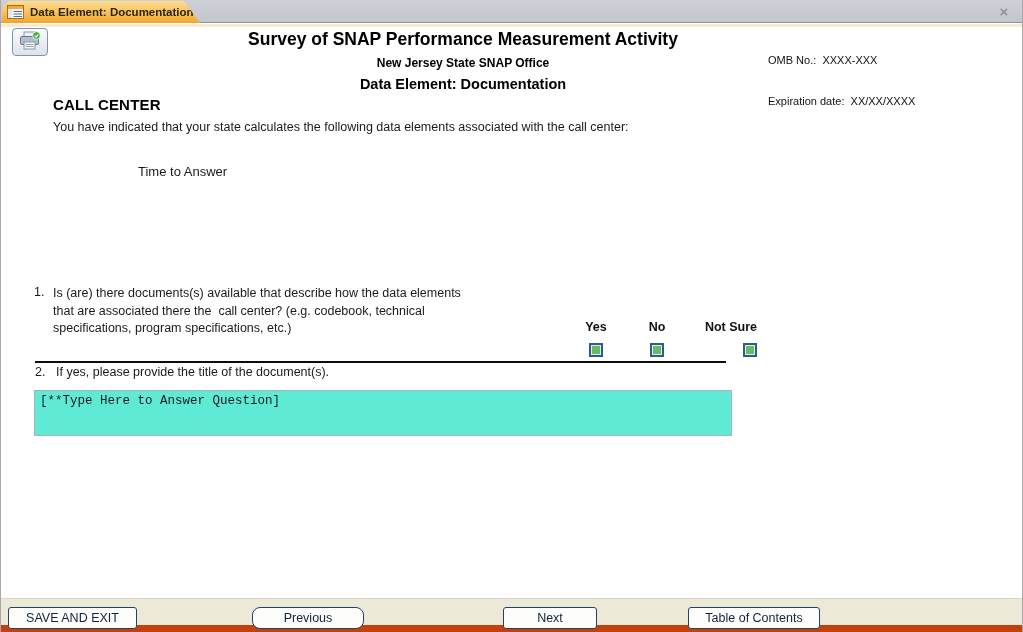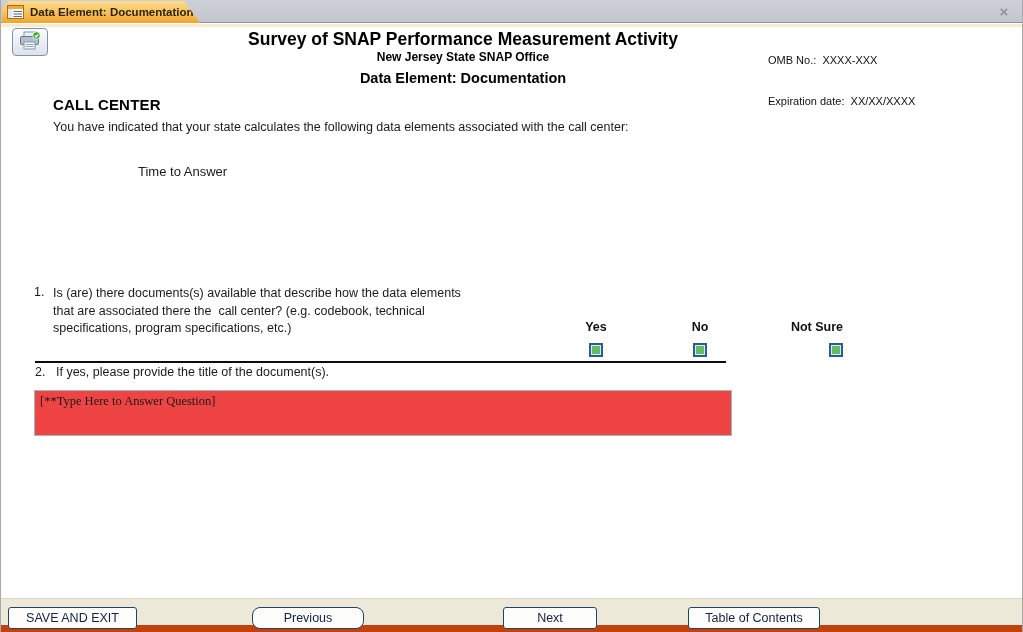--- a/index.html
+++ b/index.html
@@ -54,21 +54,21 @@
     border: 1px solid #7f93ad; border-radius: 4px;
     display: flex; align-items: center; justify-content: center;
     cursor: pointer;
   }
 
   .header-block {
     position: absolute; left: 130px; top: 1px; width: 660px; text-align: center;
     color: #000;
   }
   .main-title  { font-size: 17.5px; font-weight: bold; line-height: 22px; }
-  .sub-title   { font-size: 12px;   font-weight: bold; }
+  .sub-title   { font-size: 12px;   font-weight: bold; margin-top: 6px; }
   .page-heading{ font-size: 14.5px; font-weight: bold; margin-top: 6px; }
 
   .omb-block {
     position: absolute; left: 765px; top: 0; width: 250px;
     font-size: 11px; color: #111; line-height: 13.5px; white-space: pre-wrap;
   }
 
   .section-heading {
     position: absolute; left: 50px; top: 69px;
     font-size: 15px; font-weight: bold; color: #000; letter-spacing: 0.2px;
@@ -89,21 +89,20 @@
   }
   .q1-lines {
     position: absolute; left: 50px; top: 258px; width: 480px;
     font-size: 12.5px; color: #1a1a1a; line-height: 17.5px;
   }
   .q1-lines div { white-space: pre-wrap; }
 
   .options-row {
     position: absolute; left: 562px; top: 293px;
     display: flex;
-    gap: 43px;
   }
   .option-col { display: flex; flex-direction: column; align-items: center; }
   .option-col.c-yes { width: 62px; }
   .option-col.c-no  { width: 60px; }
   .option-col.c-ns  { width: 70px; align-items: flex-end; }
   .option-label { font-size: 12.5px; font-weight: bold; color: #111; }
   .checkbox {
     margin-top: 9px;
     width: 14px; height: 14px;
     border: 2px solid #2a5d8c; background: #e3eaee;
@@ -121,22 +120,22 @@
   .q2-number {
     position: absolute; left: 32px; top: 338px;
     font-size: 12.5px; color: #1a1a1a;
   }
   .q2-text {
     position: absolute; left: 53px; top: 338px;
     font-size: 12.5px; color: #1a1a1a;
   }
   .answer-box {
     position: absolute; left: 31px; top: 363px; width: 698px; height: 46px;
-    border: 1px solid #aab4bb; background: #ef4444;
-    font-family: Liberation Serif, serif;
+    border: 1px solid #aab4bb; background: #5eead4;
+    font-family: Liberation Mono, monospace;
     font-size: 12.5px; color: #1a1a1a;
     padding: 3px 5px; resize: none; outline: none; overflow: hidden;
   }
 
   
   .footer-bar {
     position: absolute; left: 0; bottom: 0; width: 100%; height: 34px;
     background: #ece9d8;
     border-top: 1px solid #d9d5c3;
     border-bottom: 7px solid #c2410c;

